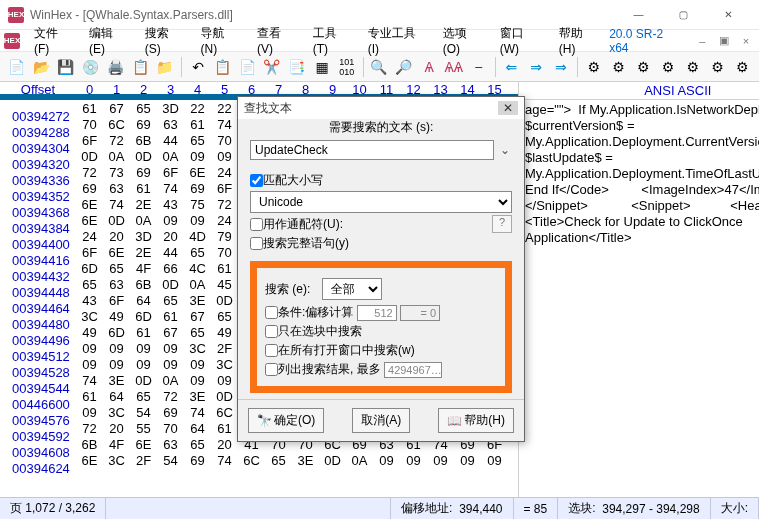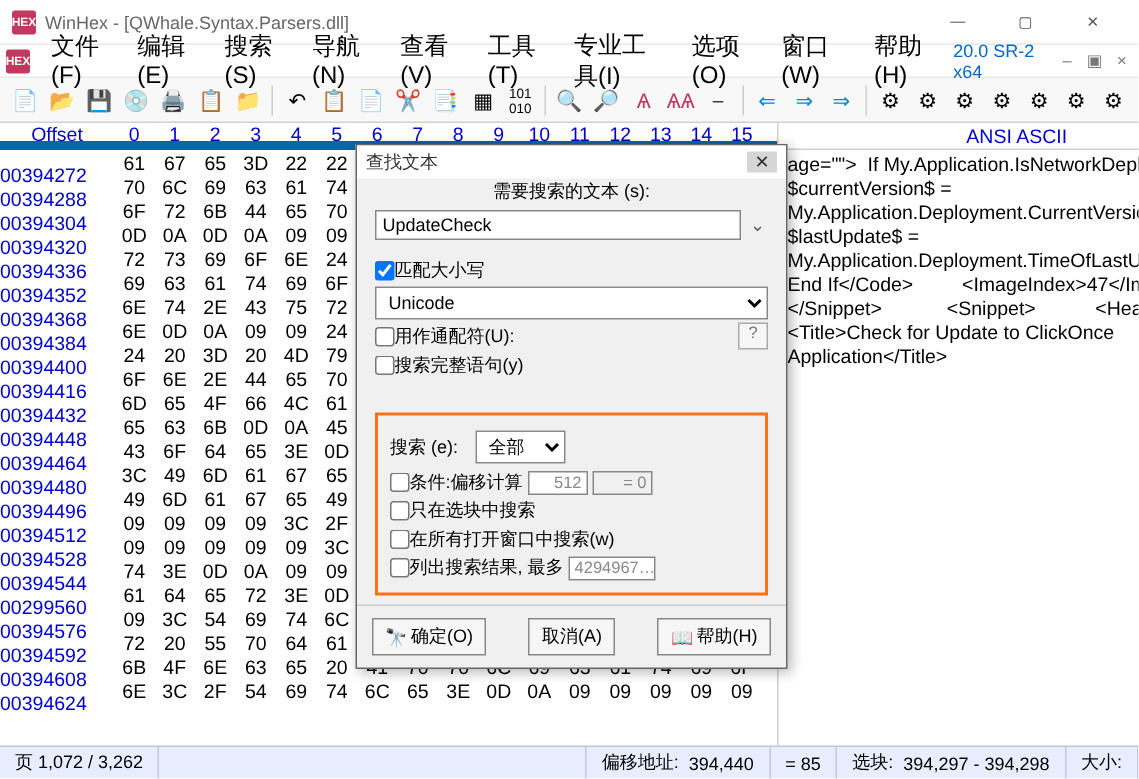--- a/index.html
+++ b/index.html
@@ -4,50 +4,50 @@
 <style>
 * { margin: 0; padding: 0; box-sizing: border-box; font-family: "Segoe UI", Tahoma, Arial, sans-serif; }
 body { background: #fff; width: 759px; height: 519px; overflow: hidden; font-size: 12px; }
 .titlebar { height: 30px; display: flex; align-items: center; padding: 0 8px; background: #fff; border-bottom: 1px solid #e8e8e8; }
 .titlebar .tlogo { width: 16px; height: 16px; margin-right: 6px; display: inline-flex; align-items: center; justify-content: center; background: #c1395f; color: #fff; font-size: 8px; font-weight: bold; border-radius: 2px; }
 .titlebar .ttext { color: #666; font-size: 12px; flex: 1; }
 .titlebar .winbtns { display: flex; gap: 0; }
 .titlebar .winbtns span { width: 45px; height: 28px; display: inline-flex; align-items: center; justify-content: center; color: #555; font-size: 10px; }
 .menubar { height: 22px; display: flex; align-items: center; padding: 0 4px; gap: 4px; border-bottom: 1px solid #e8e8e8; }
 .menubar .mlogo { width: 16px; height: 16px; margin-right: 4px; background: #c1395f; color: #fff; font-size: 8px; font-weight: bold; display: inline-flex; align-items: center; justify-content: center; border-radius: 2px; }
-.menubar .mitem { padding: 2px 6px; color: #000; font-size: 16px; }
+.menubar .mitem { padding: 2px 6px; color: #000; font-size: 12px; }
 .menubar .version { margin-left: auto; color: #0066cc; font-size: 12px; padding-right: 4px; }
 .menubar .hdrbtn { width: 18px; height: 18px; display: inline-flex; align-items: center; justify-content: center; color: #777; font-size: 11px; }
 .toolbar { height: 30px; display: flex; align-items: center; padding: 0 6px; gap: 3px; border-bottom: 1px solid #d0d0d0; background: #f8f8f8; }
 .toolbar .tbtn { width: 22px; height: 22px; display: inline-flex; align-items: center; justify-content: center; font-size: 14px; }
 .toolbar .sep { width: 1px; height: 20px; background: #ccc; margin: 0 2px; }
 .hexarea { display: flex; height: 415px; font-family: "Courier New", monospace; font-size: 13px; }
 .hexleft { flex: 0 0 518px; overflow: hidden; }
 .hexhdr { display: flex; height: 18px; align-items: flex-start; border-bottom: 6px solid #0369a1; }
 .hexhdr .offh { width: 76px; text-align: center; color: #0000cc; }
 .hexhdr .colh { width: 27px; text-align: center; color: #0000cc; }
 .hexrow { display: flex; height: 16px; align-items: center; }
-.hexrow .off { width: 76px; text-align: left; padding-left: 0; color: #0000cc; margin-top: 16px; }
+.hexrow .off { width: 76px; text-align: left; padding-left: 12px; color: #0000cc; margin-top: 16px; }
 .hexrow .hb { width: 27px; text-align: center; color: #000; }
 .hexright { flex: 1; border-left: 1px solid #d0d0d0; position: relative; }
 .hexright .asciihdr { height: 18px; border-bottom: 1px solid #d0d0d0; display: flex; align-items: center; justify-content: center; color: #0000cc; }
 .hexright .asciibody { padding: 2px 6px; color: #000; line-height: 16px; overflow-wrap: break-word; white-space: pre-wrap; }
 .statusbar { height: 22px; display: flex; align-items: center; background: #e8eeff; border-top: 1px solid #c0c8e0; font-size: 12px; color: #000; }
 .statusbar .cell { padding: 11px 10px; border-right: 1px solid #c0c8e0; height: 100%; display: flex; align-items: center; }
 .statusbar .cell.fill { flex: 1; }
 .dialog { position: absolute; left: 237px; top: 96px; width: 288px; background: #f0f0f0; border: 1px solid #666; box-shadow: 2px 2px 8px rgba(0,0,0,.3); }
 .dlgtitle { height: 22px; background: #fff; display: flex; align-items: center; padding: 0 6px; font-size: 12px; color: #333; }
 .dlgtitle .dx { margin-left: auto; width: 20px; text-align: center; background: #d6d6d6; }
 .dlgbody { padding: 0 12px 6px; font-size: 12px; }
 .dlgbody .lbl { text-align: center; margin-bottom: 4px; }
 .dlgbody input[type=text], .dlgbody select { width: 100%; font-size: 12px; padding: 2px 4px; border: 1px solid #888; background: #fff; }
 .dlgbody .row { display: flex; align-items: center; gap: 4px; margin: 2px 0; }
 .dlgbody .chk { display: flex; align-items: center; gap: 0; margin: 2px 0; }
 .dlgbody .chk input { margin: 0; }
-.dlgbody .group { border: 2px solid #f97316; padding: 8px 8px 6px; margin-top: 23px; position: relative; }
+.dlgbody .group { border: 7px solid #f97316; padding: 8px 8px 6px; margin-top: 9px; position: relative; }
 .dlgbody .numbox { width: 40px; text-align: right; padding: 1px 3px; border: 1px solid #888; background: #fff; font-size: 11px; color: #888; }
 .dlgbody .numbox.ro { background: #f0f0f0; }
 .dlgbody .qbtn { width: 20px; height: 18px; border: 1px solid #aaa; background: #f6f6f6; text-align: center; font-size: 11px; color: #777; }
 .dlgbtns { display: flex; justify-content: space-between; padding: 8px 10px; border-top: 1px solid #ccc; }
 .dlgbtns button { font-size: 12px; padding: 3px 8px; border: 1px solid #888; background: #f6f6f6; display: inline-flex; align-items: center; gap: 3px; }
 .dlgbtns .ico { width: 14px; height: 14px; display: inline-block; }
 </style>
 </head>
 <body>
 
@@ -473,21 +473,21 @@
           <span class="hb"></span>
           <span class="hb"></span>
           <span class="hb"></span>
           <span class="hb"></span>
           <span class="hb"></span>
           <span class="hb"></span>
           <span class="hb"></span>
           <span class="hb"></span>
         </div>
         <div class="hexrow">
-          <span class="off">00299560</span>
+          <span class="off">00446600</span>
           <span class="hb">61</span>
           <span class="hb">64</span>
           <span class="hb">65</span>
           <span class="hb">72</span>
           <span class="hb">3E</span>
           <span class="hb">0D</span>
           <span class="hb"></span>
           <span class="hb"></span>
           <span class="hb"></span>
           <span class="hb"></span>

